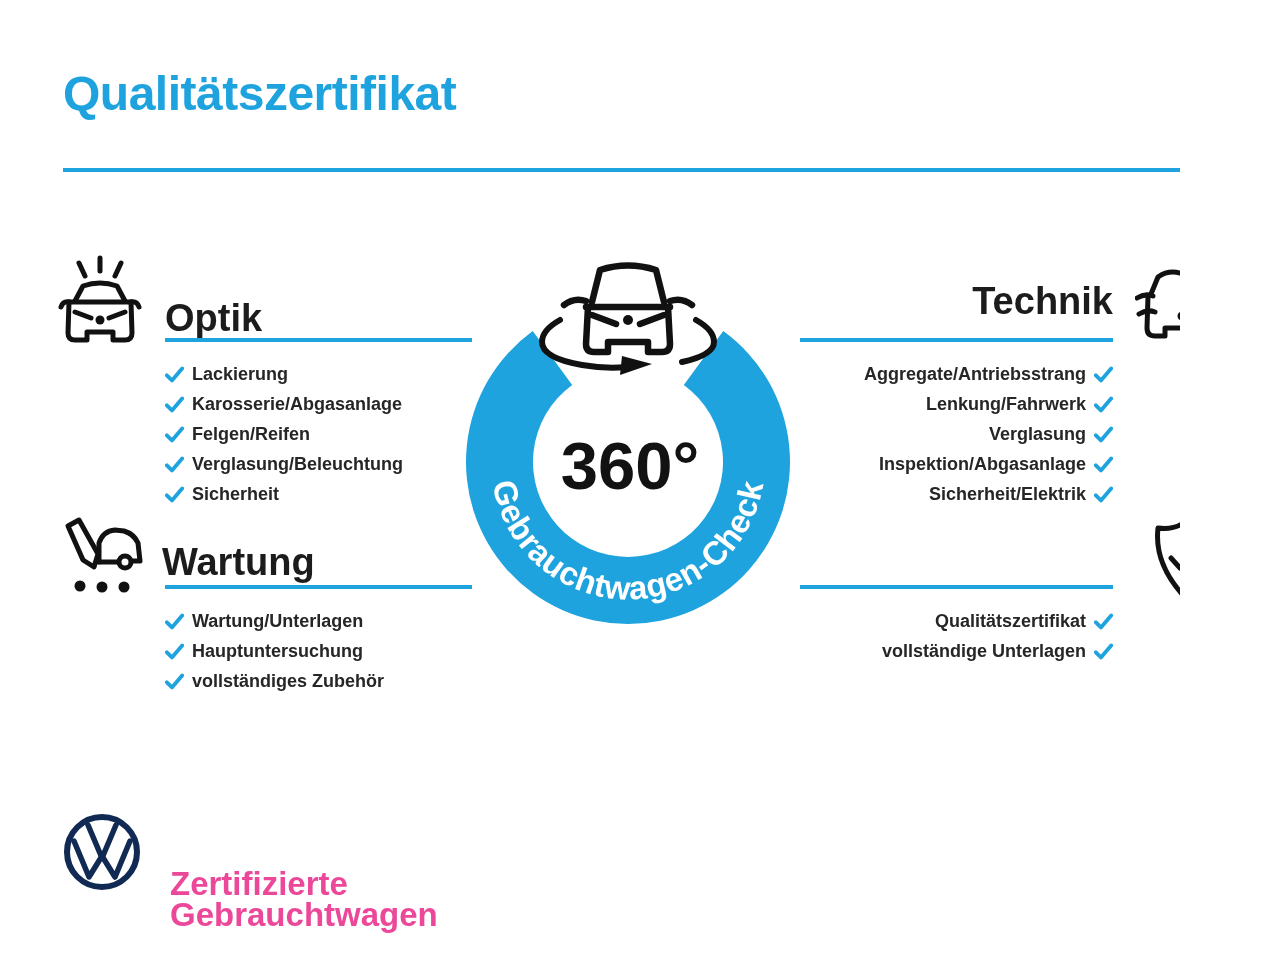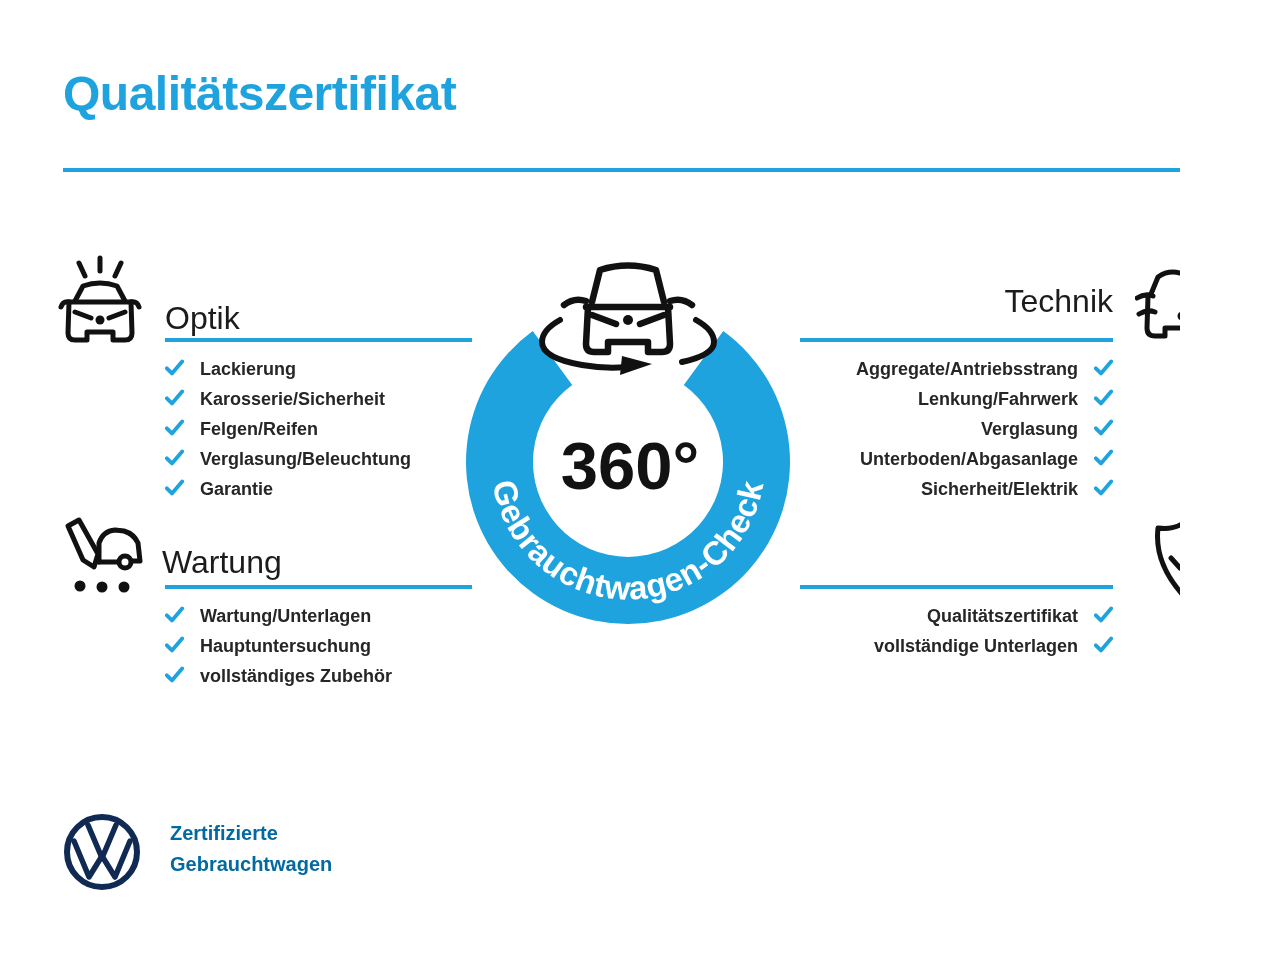--- a/index.html
+++ b/index.html
@@ -7,31 +7,31 @@
     position:relative;width:1180px;height:960px;background:#ffffff;overflow:hidden;
     font-family:"Liberation Sans", sans-serif;
   }
   .title{
     position:absolute;left:63px;top:66px;
     font-size:48px;font-weight:700;color:#1EA3DE;letter-spacing:-0.5px;
   }
   .title-rule{position:absolute;left:63px;top:168px;width:1155px;height:4px;background:#1EA3DE;}
   .h-rule{position:absolute;height:4px;background:#1EA3DE;}
   .sec-heading{
-    position:absolute;font-size:32px;font-weight:400;color:#1c1c1c;line-height:34px;white-space:nowrap;
+    position:absolute;font-size:38px;font-weight:700;color:#1c1c1c;line-height:34px;white-space:nowrap;
   }
   .sec-heading.right{text-align:right;}
   .list{position:absolute;display:flex;flex-direction:column;}
-  .item{display:flex;gap:16px;height:30px;font-size:18px;font-weight:700;color:#262626;white-space:nowrap;}
+  .item{display:flex;align-items:center;gap:8px;height:30px;font-size:18px;font-weight:700;color:#262626;white-space:nowrap;}
   .list.right .item{justify-content:flex-end;}
   .check{width:19px;height:17px;flex:0 0 auto;}
   .icon{position:absolute;}
   .brand-text{
-    position:absolute;left:170px;top:818px;
-    font-size:20px;font-weight:700;color:#0369a1;line-height:31px;
+    position:absolute;left:170px;top:868px;
+    font-size:33px;font-weight:700;color:#ec4899;line-height:31px;
   }
   svg{display:block;}
   .ring-text{font-family:"Liberation Sans", sans-serif;}
 </style>
 </head>
 <body>
 
 <div class="page">
 
   <div class="title">Qualitätszertifikat</div>
@@ -56,39 +56,39 @@
     <div class="item">
         <svg class="check" viewBox="0 0 22 20">
           <polyline points="2,11 8,17 20,3" fill="none" stroke="#1EA3DE" stroke-width="4.5" stroke-linecap="round" stroke-linejoin="round"></polyline>
         </svg>
         <span>Lackierung</span>
       </div>
     <div class="item">
         <svg class="check" viewBox="0 0 22 20">
           <polyline points="2,11 8,17 20,3" fill="none" stroke="#1EA3DE" stroke-width="4.5" stroke-linecap="round" stroke-linejoin="round"></polyline>
         </svg>
-        <span>Karosserie/Sicherheit</span>
+        <span>Karosserie/Abgasanlage</span>
       </div>
     <div class="item">
         <svg class="check" viewBox="0 0 22 20">
           <polyline points="2,11 8,17 20,3" fill="none" stroke="#1EA3DE" stroke-width="4.5" stroke-linecap="round" stroke-linejoin="round"></polyline>
         </svg>
         <span>Felgen/Reifen</span>
       </div>
     <div class="item">
         <svg class="check" viewBox="0 0 22 20">
           <polyline points="2,11 8,17 20,3" fill="none" stroke="#1EA3DE" stroke-width="4.5" stroke-linecap="round" stroke-linejoin="round"></polyline>
         </svg>
         <span>Verglasung/Beleuchtung</span>
       </div>
     <div class="item">
         <svg class="check" viewBox="0 0 22 20">
           <polyline points="2,11 8,17 20,3" fill="none" stroke="#1EA3DE" stroke-width="4.5" stroke-linecap="round" stroke-linejoin="round"></polyline>
         </svg>
-        <span>Garantie</span>
+        <span>Sicherheit</span>
       </div>
   </div>
 
   <svg class="icon" style="left:58px;top:516px" width="85" height="85" viewBox="0 0 85 85" fill="none" stroke="#111" stroke-width="5" stroke-linecap="round" stroke-linejoin="round">
     <path d="M10 10 L21 4 L40 38 L36 51 L25 44 Z"></path>
     <path d="M41 46 L41 27 Q45 15 57 14 L66 15 Q76 18 80 27 L82 45 L75 45"></path>
     <path d="M59 46 L41 46"></path>
     <circle cx="67" cy="46" r="6"></circle>
     <circle cx="22" cy="70" r="5.5" fill="#111" stroke="none"></circle>
     <circle cx="44" cy="71" r="5.5" fill="#111" stroke="none"></circle>
@@ -142,21 +142,21 @@
           <polyline points="2,11 8,17 20,3" fill="none" stroke="#1EA3DE" stroke-width="4.5" stroke-linecap="round" stroke-linejoin="round"></polyline>
         </svg>
       </div>
     <div class="item">
         <span>Verglasung</span>
         <svg class="check" viewBox="0 0 22 20">
           <polyline points="2,11 8,17 20,3" fill="none" stroke="#1EA3DE" stroke-width="4.5" stroke-linecap="round" stroke-linejoin="round"></polyline>
         </svg>
       </div>
     <div class="item">
-        <span>Unterboden/Abgasanlage</span>
+        <span>Inspektion/Abgasanlage</span>
         <svg class="check" viewBox="0 0 22 20">
           <polyline points="2,11 8,17 20,3" fill="none" stroke="#1EA3DE" stroke-width="4.5" stroke-linecap="round" stroke-linejoin="round"></polyline>
         </svg>
       </div>
     <div class="item">
         <span>Sicherheit/Elektrik</span>
         <svg class="check" viewBox="0 0 22 20">
           <polyline points="2,11 8,17 20,3" fill="none" stroke="#1EA3DE" stroke-width="4.5" stroke-linecap="round" stroke-linejoin="round"></polyline>
         </svg>
       </div>

